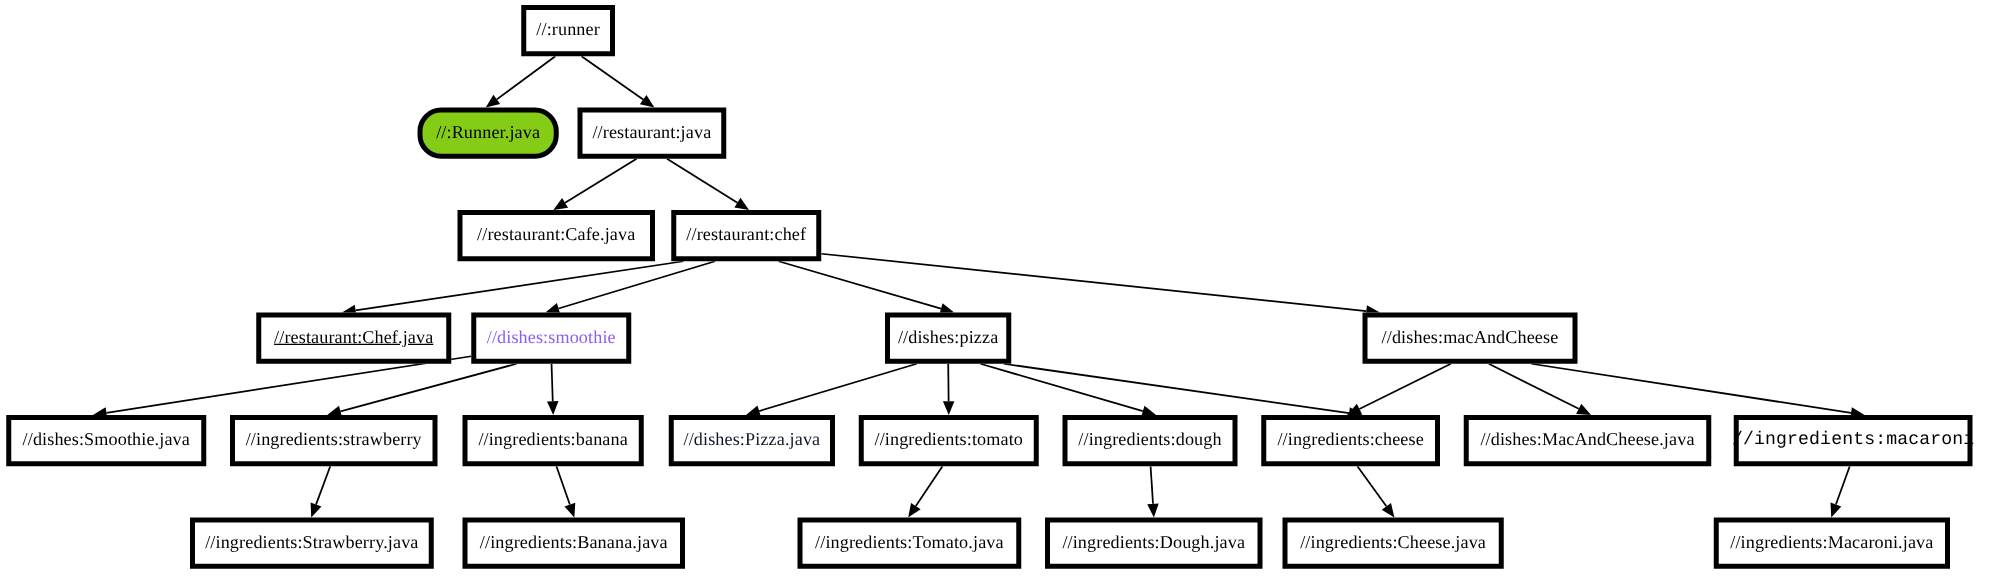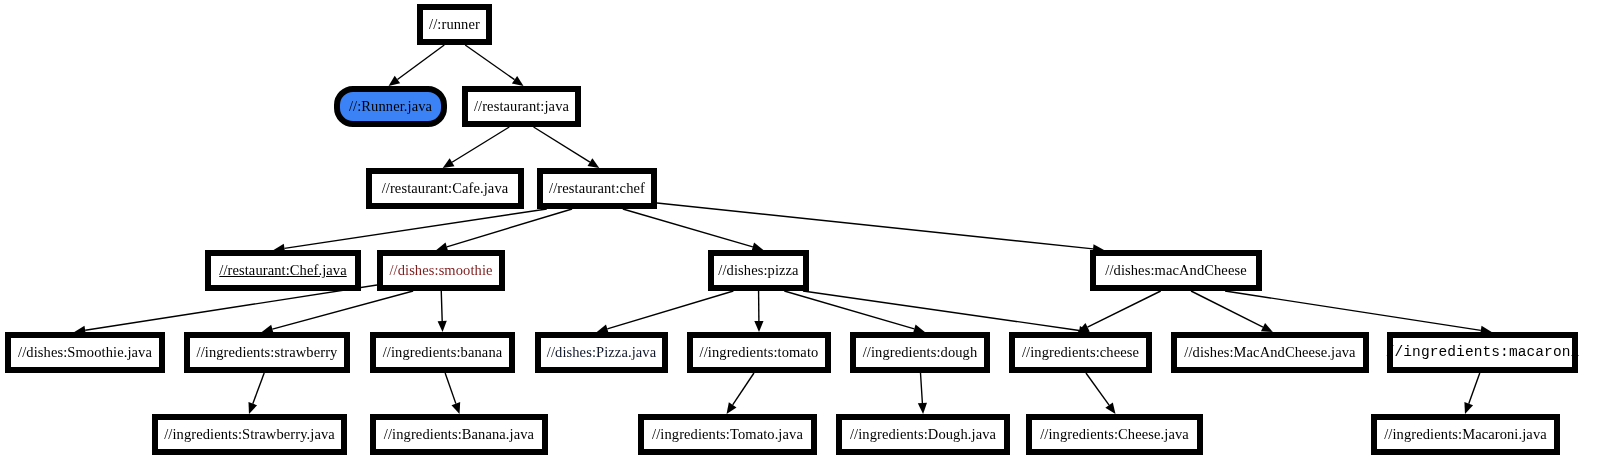--- a/index.html
+++ b/index.html
@@ -19,21 +19,21 @@
     position: absolute;
     left: 0;
     top: 0;
     width: 1600px;
     height: 468px;
     pointer-events: none;
   }
   .node {
     position: absolute;
     box-sizing: border-box;
-    border: 6px solid #c2410c;
+    border: 4px solid #c2410c;
     background: #ffffff;
     display: flex;
     align-items: center;
     justify-content: center;
     white-space: nowrap;
   }
   .node-label {
     font-size: 14.5px;
     line-height: 1;
     color: #000000;
@@ -139,37 +139,37 @@
       </g>
       <g>
         <line x1="1479.78" y1="373.00" x2="1468.72" y2="403.65" stroke="#000000" stroke-width="1.4"></line>
         <polygon points="1464.99,414.00 1464.40,402.09 1473.05,405.21" fill="#000000"></polygon>
       </g>
     </svg>
   <div id="node-layer">
       <div class="node" style="left: 417px; top: 4px; width: 75px; height: 41px; border-color: rgb(0, 0, 0); background: rgb(255, 255, 255);">
         <span class="node-label" style="color: rgb(0, 0, 0);">//:runner</span>
       </div>
-      <div class="node" style="left: 334px; top: 86px; width: 113px; height: 41px; border-color: rgb(0, 0, 0); background: #3b82f6; border-radius: 19px;">
+      <div class="node" style="left: 334px; top: 86px; width: 113px; height: 41px; border-color: rgb(0, 0, 0); background: #84cc16; border-radius: 19px;">
         <span class="node-label" style="color: rgb(0, 0, 0);">//:Runner.java</span>
       </div>
       <div class="node" style="left: 462px; top: 86px; width: 119px; height: 41px; border-color: rgb(0, 0, 0); background: rgb(255, 255, 255);">
         <span class="node-label" style="color: rgb(0, 0, 0);">//restaurant:java</span>
       </div>
       <div class="node" style="left: 366px; top: 168px; width: 158px; height: 41px; border-color: rgb(0, 0, 0); background: rgb(255, 255, 255);">
         <span class="node-label" style="color: rgb(0, 0, 0);">//restaurant:Cafe.java</span>
       </div>
       <div class="node" style="left: 537px; top: 168px; width: 120px; height: 41px; border-color: rgb(0, 0, 0); background: rgb(255, 255, 255);">
         <span class="node-label" style="color: rgb(0, 0, 0);">//restaurant:chef</span>
       </div>
       <div class="node" style="left: 205px; top: 250px; width: 156px; height: 41px; border-color: rgb(0, 0, 0); background: rgb(255, 255, 255); text-decoration: underline;">
         <span class="node-label" style="color: rgb(0, 0, 0);">//restaurant:Chef.java</span>
       </div>
       <div class="node" style="left: 377px; top: 250px; width: 128px; height: 41px; border-color: rgb(0, 0, 0); background: rgb(255, 255, 255);">
-        <span class="node-label" style="color: #7f1d1d;">//dishes:smoothie</span>
+        <span class="node-label" style="color: #8b5cf6;">//dishes:smoothie</span>
       </div>
       <div class="node" style="left: 708px; top: 250px; width: 101px; height: 41px; border-color: rgb(0, 0, 0); background: rgb(255, 255, 255);">
         <span class="node-label" style="color: rgb(0, 0, 0);">//dishes:pizza</span>
       </div>
       <div class="node" style="left: 1090px; top: 250px; width: 172px; height: 41px; border-color: rgb(0, 0, 0); background: rgb(255, 255, 255);">
         <span class="node-label" style="color: rgb(0, 0, 0);">//dishes:macAndCheese</span>
       </div>
       <div class="node" style="left: 5px; top: 332px; width: 160px; height: 41px; border-color: rgb(0, 0, 0); background: rgb(255, 255, 255);">
         <span class="node-label" style="color: rgb(0, 0, 0);">//dishes:Smoothie.java</span>
       </div>

